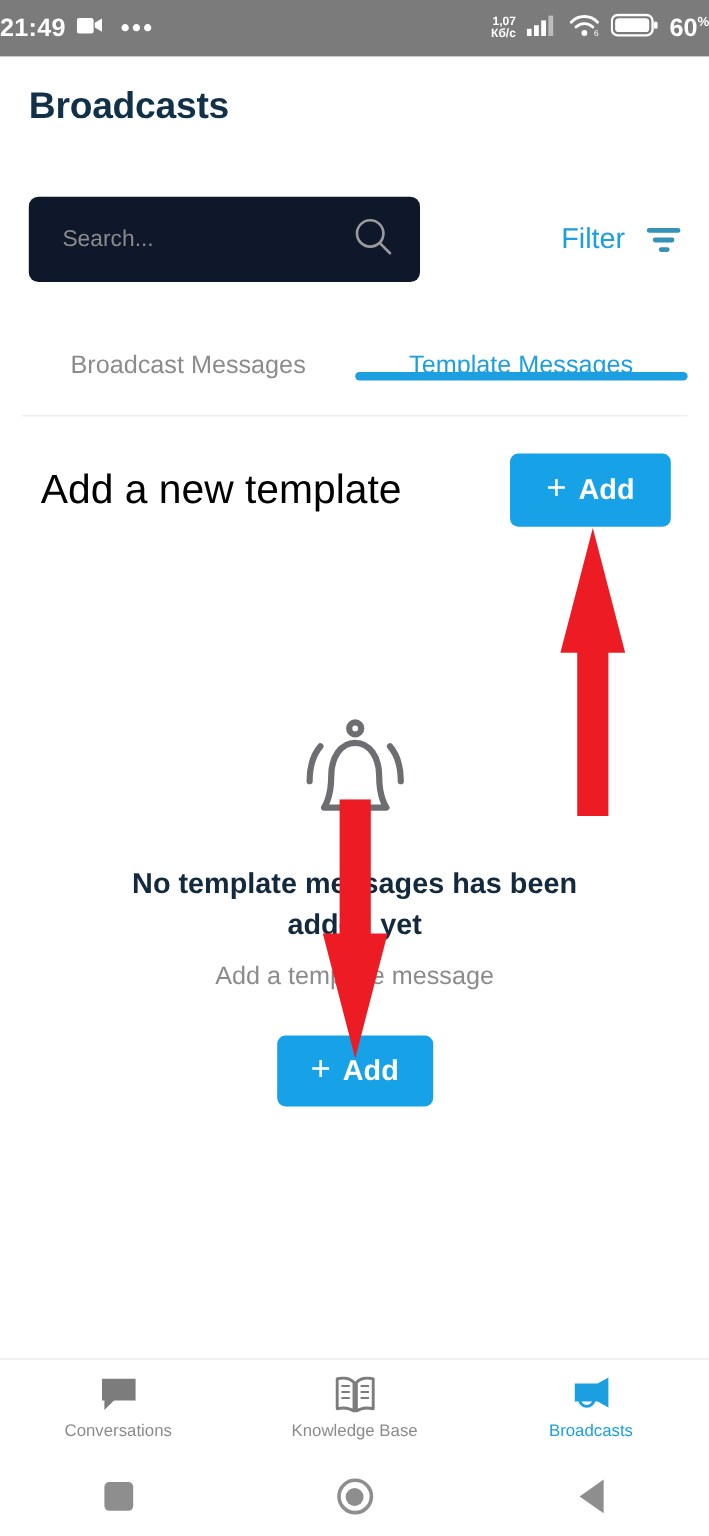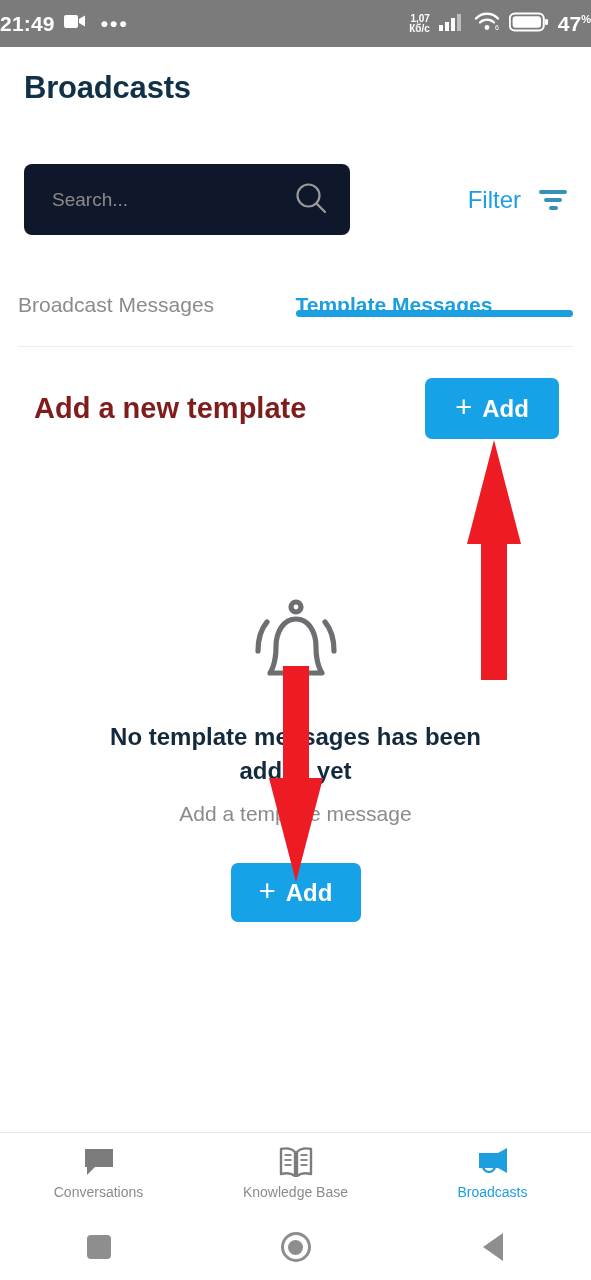--- a/index.html
+++ b/index.html
@@ -44,34 +44,34 @@
   .filter-icon i{ display:block; background:#3591b5; border-radius:2px; height:4px; }
   .filter-icon i:nth-child(1){ width:28px; }
   .filter-icon i:nth-child(2){ width:18px; }
   .filter-icon i:nth-child(3){ width:9px; }
 
   
   .tabs{
     position:absolute; top:285px; left:18px; width:555px; height:62px;
     display:flex; align-items:flex-start;
   }
-  .tab{ flex:1; text-align:left; position:relative; padding-top:8px; }
+  .tab{ flex:1; text-align:center; position:relative; padding-top:8px; }
   .tab-label{ font-size:21px; color:#8b8b8b; }
-  .tab.active .tab-label{ color:#1b9fe0;font-weight:bold; }
+  .tab.active .tab-label{ color:#1b9fe0; }
   .tab-underline{
     position:absolute; left:0; right:0; bottom:0; height:7px;
     background:#1b9fe0; border-radius:4px;
   }
   .tabs-divider{
     position:absolute; top:346px; left:18px; width:555px; height:1px; background:#ececec;
   }
 
   
   .addnew-row{ position:absolute; top:378px; left:34px; width:525px; display:flex; align-items:center; }
-  .addnew-title{ font-size:29px; font-weight:700; color:#7f1d1d; }
+  .addnew-title{ font-size:34px; font-weight:400; color:#000000; }
   .btn-add{
     margin-left:auto; background:#17a1e6; border:none; border-radius:7px;
     color:#fff; width:134px; height:61px;
     display:flex; align-items:center; justify-content:center; gap:10px;
     font-size:24px; font-weight:700; cursor:pointer;
   }
   .btn-plus{ font-size:29px; font-weight:400; line-height:1; margin-top:-3px; }
 
   
   .empty{
@@ -164,21 +164,21 @@
           <text x="21" y="18" font-size="7" fill="#fff" font-family="Liberation Sans, sans-serif">6</text>
         </svg>
       </span>
       <span>
         <svg width="40" height="20" viewBox="0 0 40 20">
           <rect x="0.8" y="1.5" width="34" height="17" rx="5" fill="none" stroke="#fff" stroke-width="2"></rect>
           <rect x="3.6" y="4.3" width="28.4" height="11.4" rx="3" fill="#fff"></rect>
           <rect x="36" y="7" width="3" height="6" rx="1.3" fill="#fff"></rect>
         </svg>
       </span>
-      <span class="sb-pct"><span>47</span><sup>%</sup></span>
+      <span class="sb-pct"><span>60</span><sup>%</sup></span>
     </div>
   </div>
 
   <div class="page-title">Broadcasts</div>
 
   <div class="search-row">
     <div class="search-box">
       <span class="search-placeholder">Search...</span>
       <span>
         <svg width="34" height="34" viewBox="0 0 34 34">

